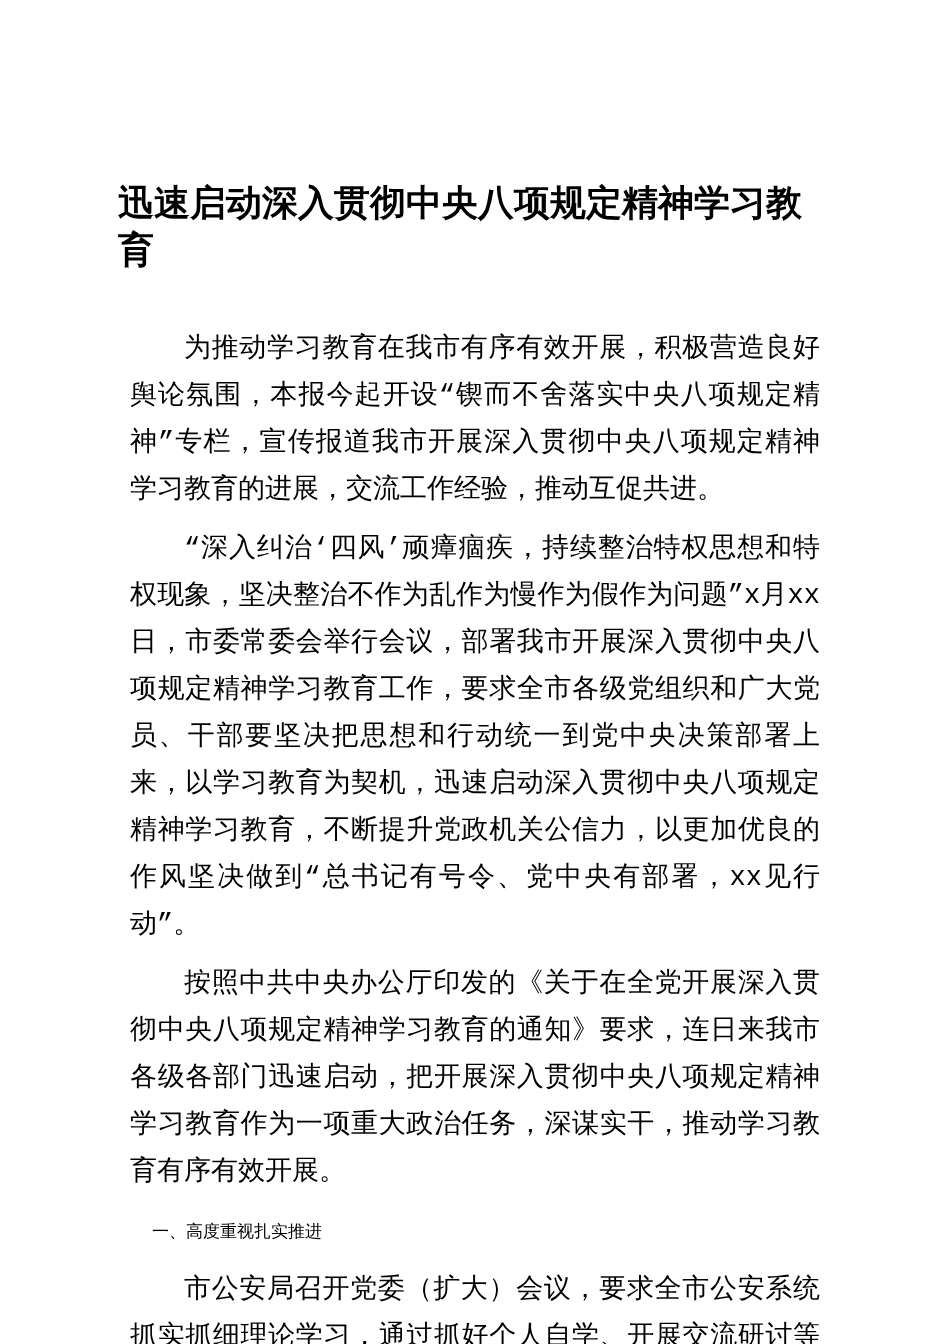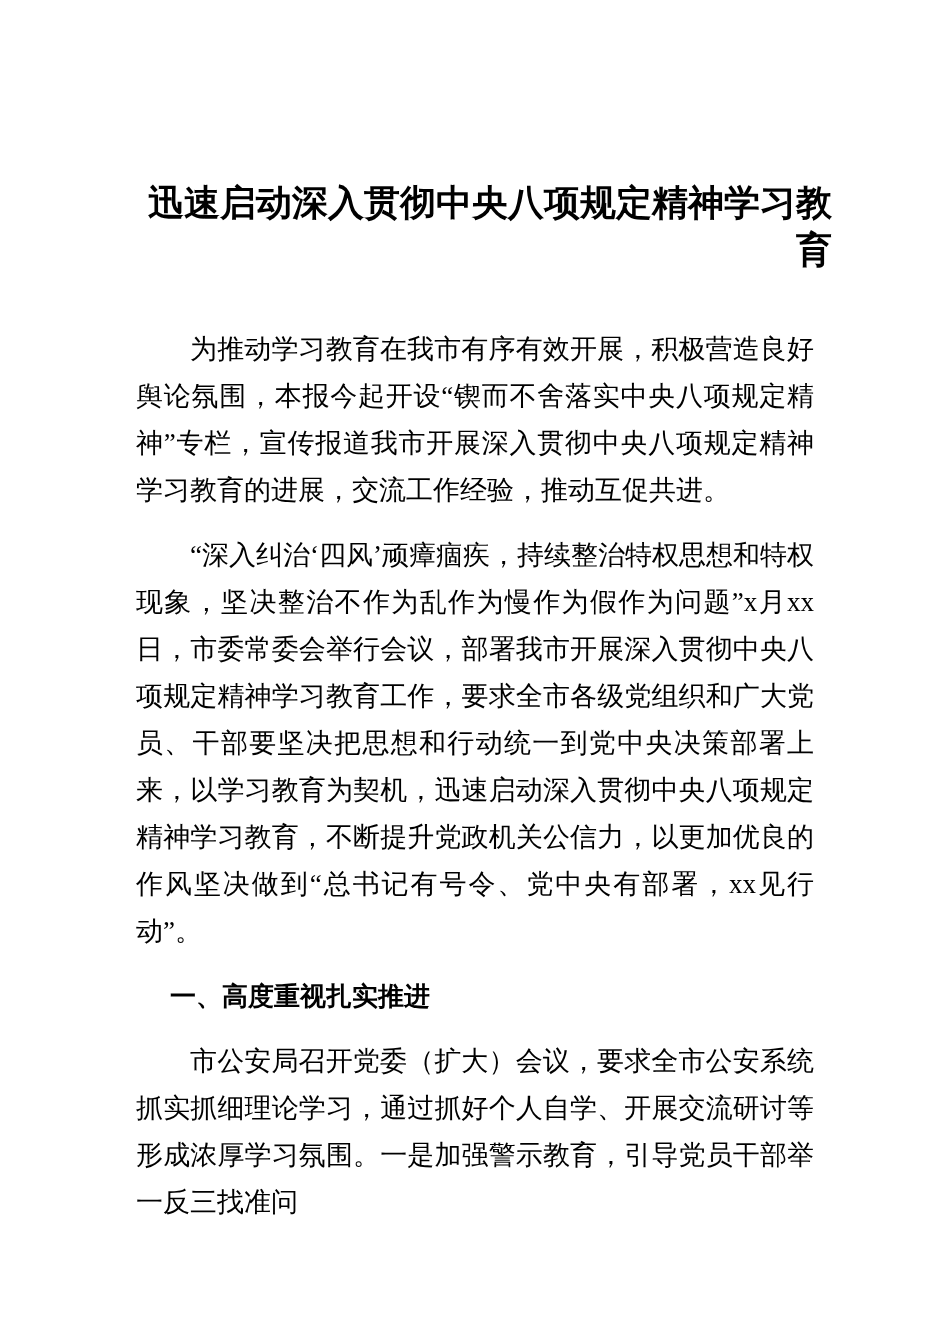--- a/index.html
+++ b/index.html
@@ -16,53 +16,54 @@
     box-sizing: border-box;
     padding: 180px 118px 0 118px;
     color: #000000;
   }
   .doc-title {
     margin: 0 0 52px 0;
     font-family: "Liberation Serif", "DejaVu Serif", serif;
     font-weight: bold;
     font-size: 36px;
     line-height: 1.3;
-    text-align: right;
+    text-align: left;
     letter-spacing: 0px;
     color: #000000;
   }
   p.body-para {
-    margin: 18px;
-    font-family: Liberation Serif, serif;
+    margin: 12px;
+    font-family: Liberation Mono, monospace;
     font-size: 27px;
     line-height: 47px;
     text-align: justify;
     text-justify: inter-ideograph;
     text-indent: 2em;
     color: #000000;
     word-break: break-all;
   }
   p.section-heading {
     margin: 0;
     font-family: "Liberation Sans", "DejaVu Sans", sans-serif;
-    font-weight: bold;
-    font-size: 26px;
+    font-weight: normal;
+    font-size: 17px;
     line-height: 47px;
     text-align: justify;
     text-indent: 2em;
     color: #000000;
   }
 </style>
 </head>
 <body>
 
 <div class="page">
   <h1 class="doc-title">迅速启动深入贯彻中央八项规定精神学习教育</h1>
 
   <p class="body-para">为推动学习教育在我市有序有效开展，积极营造良好舆论氛围，本报今起开设“锲而不舍落实中央八项规定精神”专栏，宣传报道我市开展深入贯彻中央八项规定精神学习教育的进展，交流工作经验，推动互促共进。</p>
 
   <p class="body-para">“深入纠治‘四风’顽瘴痼疾，持续整治特权思想和特权现象，坚决整治不作为乱作为慢作为假作为问题”x月xx日，市委常委会举行会议，部署我市开展深入贯彻中央八项规定精神学习教育工作，要求全市各级党组织和广大党员、干部要坚决把思想和行动统一到党中央决策部署上来，以学习教育为契机，迅速启动深入贯彻中央八项规定精神学习教育，不断提升党政机关公信力，以更加优良的作风坚决做到“总书记有号令、党中央有部署，xx见行动”。</p>
 
+  <p class="body-para">按照中共中央办公厅印发的《关于在全党开展深入贯彻中央八项规定精神学习教育的通知》要求，连日来我市各级各部门迅速启动，把开展深入贯彻中央八项规定精神学习教育作为一项重大政治任务，深谋实干，推动学习教育有序有效开展。</p>
 
   <p class="section-heading">一、高度重视扎实推进</p>
 
   <p class="body-para">市公安局召开党委（扩大）会议，要求全市公安系统抓实抓细理论学习，通过抓好个人自学、开展交流研讨等形成浓厚学习氛围。一是加强警示教育，引导党员干部举一反三找准问</p>
 </div>
 
 </body></html>

